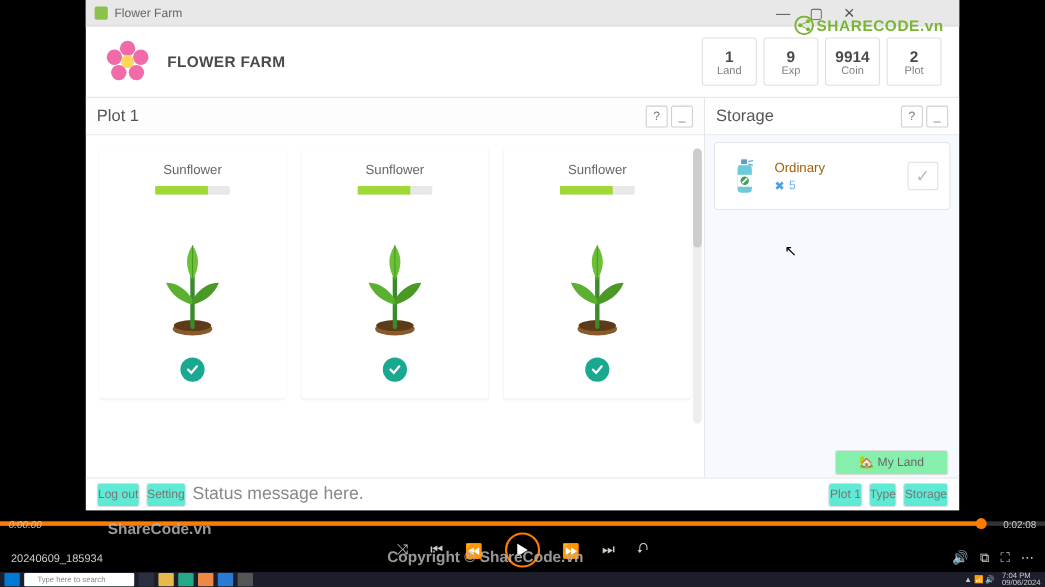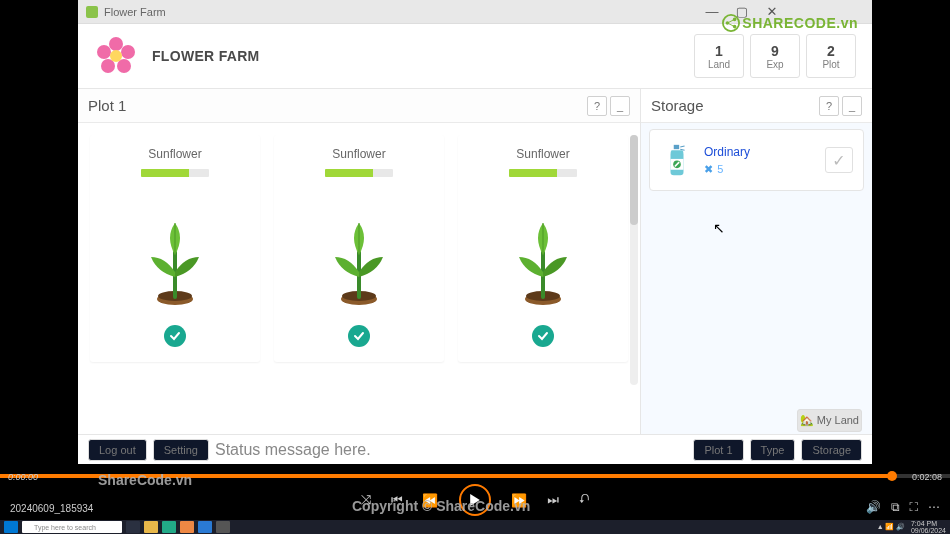--- a/index.html
+++ b/index.html
@@ -53,31 +53,31 @@
 .storage-tabs { display: flex; gap: 5px; padding: 8px; justify-content: center; }
 .s-tab { border: 1px solid #ddd; background: #fff; border-radius: 3px; padding: 4px 8px; font-size: 10px; color: #666; display: flex; align-items: center; gap: 4px; }
 .s-tab.active { border-color: #4a9fe8; color: #4a9fe8; background: #eef6ff; }
 .s-tab .dot { width: 10px; height: 10px; border-radius: 50%; }
 .fl .dot { background: #e86a8a; } .fe .dot { background: #e8a84a; } .pe .dot { background: #3a3a3a; }
 
 .storage-body { flex: 1; padding: 6px 8px; }
 .s-item { background: #fff; border: 1px solid #e5e5e5; border-radius: 4px; padding: 10px; display: flex; align-items: center; gap: 10px; }
 .s-icon { width: 34px; height: 40px; display:flex; align-items:center; justify-content:center; }
 .s-info { flex: 1; }
-.s-info .n { font-size: 12px; color: #1d4ed8; margin-bottom: 4px; }
+.s-info .n { font-size: 12px; color: #a16207; margin-bottom: 4px; }
 .s-info .q { font-size: 11px; color: #66b3ff; display: flex; align-items: center; gap: 4px; }
 .s-act { width: 28px; height: 26px; border: 1px solid #e0e0e0; border-radius: 3px; display: flex; align-items: center; justify-content: center; color: #bbb; }
 
 .cursor { position: absolute; left: 713px; top: 220px; font-size: 14px; color: #000; pointer-events: none; }
 
 .app-footer { height: 30px; border-top: 1px solid #e6e6e6; display: flex; align-items: center; padding: 0 10px; gap: 6px; position: relative; }
-.f-btn { border: 1px solid #ddd; border-radius: 3px; padding: 4px 10px; font-size: 11px; color: #777; background: #0f172a; }
+.f-btn { border: 1px solid #ddd; border-radius: 3px; padding: 4px 0; font-size: 11px; color: #777; background: #5eead4; }
 .f-status { font-size: 16px; color: #888; }
 .f-right { position: absolute; right: 10px; display: flex; gap: 6px; }
-.myland { position: absolute; right: 10px; bottom: 32px; border: 1px solid #ddd; background: #e5e5e5; border-radius: 3px; padding: 4px 2px; font-size: 11px; color: #666; text-align: center; }
+.myland { position: absolute; right: 10px; bottom: 32px; border: 1px solid #ddd; background: #86efac; border-radius: 3px; padding: 4px 21px; font-size: 11px; color: #666; text-align: center; }
 
 
 .seek { position: absolute; left: 0; right: 0; bottom: 56px; height: 4px; background: #333; }
 .seek-fill { height: 100%; width: 94%; background: #ff7b00; position: relative; }
 .seek-fill::after { content: ''; position: absolute; right: -4px; top: -3px; width: 10px; height: 10px; border-radius: 50%; background: #ff7b00; }
 .seek-time { position: absolute; bottom: 52px; font-size: 9px; color: #ccc; }
 .st-l { left: 8px; font-style: italic; } .st-r { right: 8px; }
 
 .mp-controls { position: absolute; left: 0; right: 0; bottom: 14px; height: 40px; display: flex; align-items: center; justify-content: center; gap: 20px; color: #ccc; }
 .play-btn { width: 32px; height: 32px; border-radius: 50%; border: 2px solid #ff7b00; display: flex; align-items: center; justify-content: center; }
@@ -143,20 +143,24 @@
     <div class="stats" id="stats">
         <div class="stat">
           <div class="v">1</div>
           <div class="l">Land</div>
         </div>
         <div class="stat">
           <div class="v">9</div>
           <div class="l">Exp</div>
         </div>
         <div class="stat">
+          <div class="v">9914</div>
+          <div class="l">Coin</div>
+        </div>
+        <div class="stat">
           <div class="v">2</div>
           <div class="l">Plot</div>
         </div>
       </div>
   </div>
 
   <div class="app-body">
     <div class="col-left">
       <div class="section-head">
         <span>Plot 1</span>

